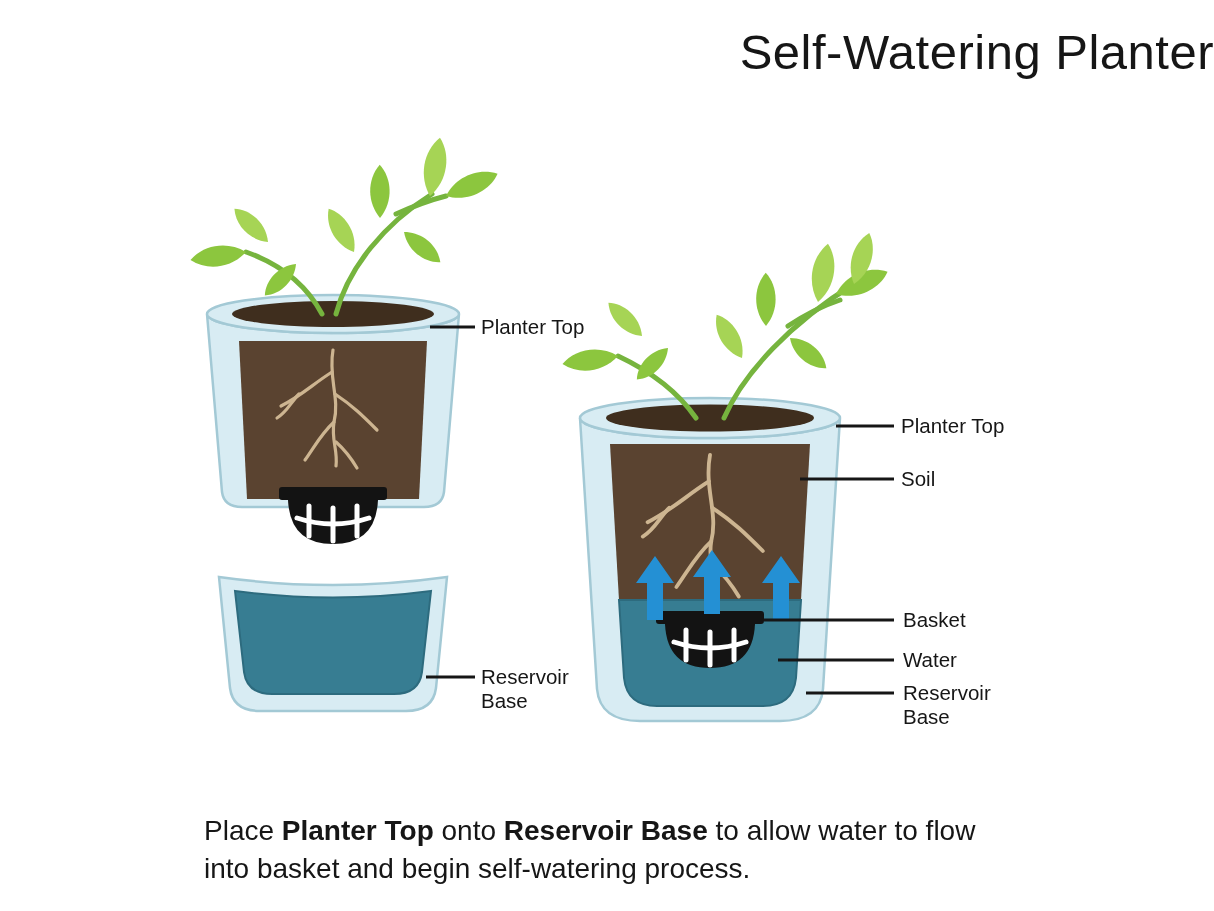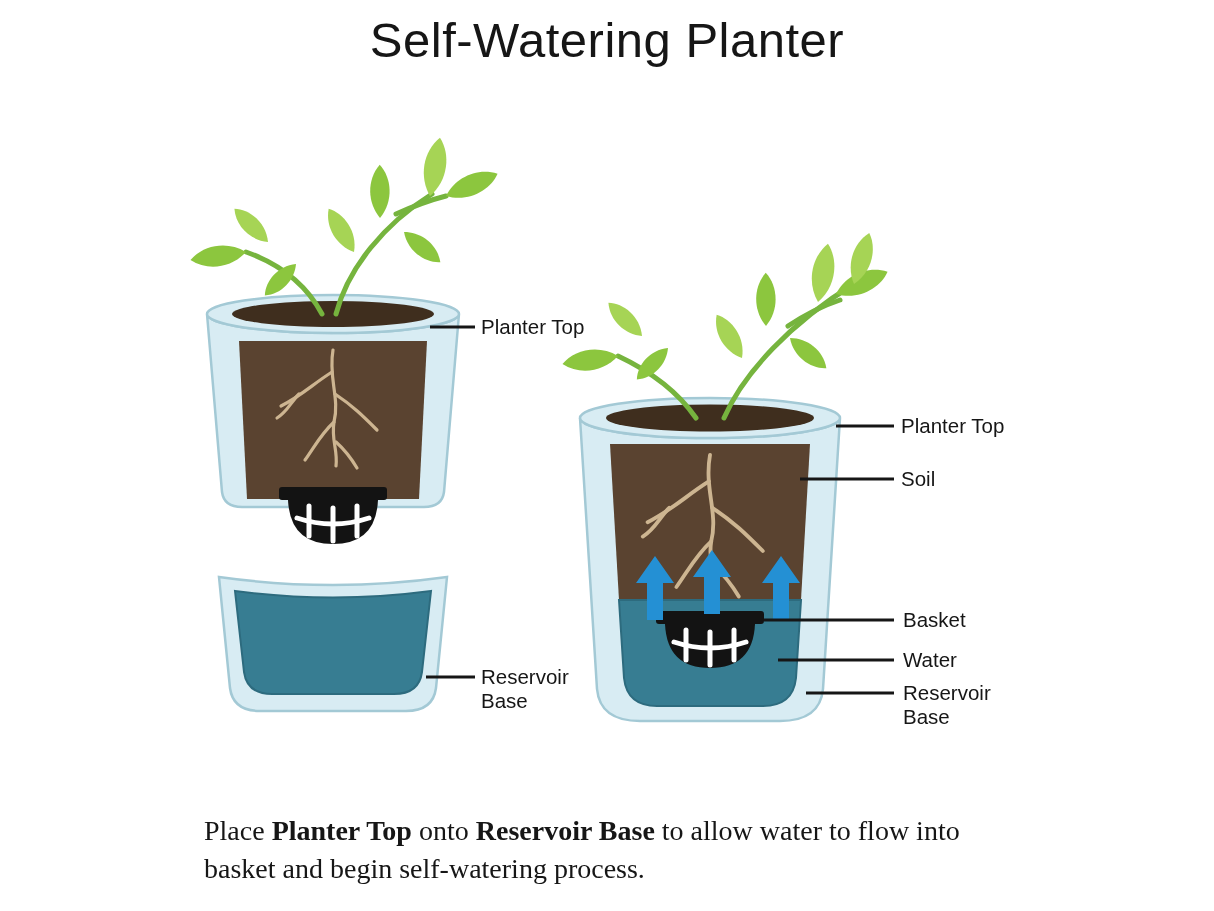--- a/index.html
+++ b/index.html
@@ -6,25 +6,25 @@
   :root{
     --container:#d8ecf3; --container-stroke:#a3c9d5;
     --soil:#5a4330; --soil-dark:#3f2e1e;
     --water:#377d92; --water-stroke:#2d6b7e;
     --leaf:#8cc63e; --leaf-light:#a6d455; --stem:#76b43e;
     --root:#cdb591; --basket:#131313; --arrow:#2490d4; --text:#161616;
   }
   body{ width:1214px; height:911px; overflow:hidden; background:#fff;
         font-family:"Liberation Sans", sans-serif; }
   .canvas{ position:relative; width:1214px; height:911px; background:#fff; }
-  .title{ position:absolute; top:12px; left:0; width:100%; text-align:center;
+  .title{ position:absolute; top:24px; left:0; width:100%; text-align:right;
           font-size:49px; font-weight:400; color:var(--text); letter-spacing:.5px; }
   .diagram-svg{ position:absolute; left:0; top:0; }
   .caption{ position:absolute; left:204px; top:812px; width:824px;
-            font-size:28px; line-height:1.35; color:var(--text);font-family:Liberation Serif, serif; }
+            font-size:28px; line-height:1.35; color:var(--text); }
   .caption b{ font-weight:700; }
 
   .c-container{ fill:var(--container); stroke:var(--container-stroke); stroke-width:2.5; }
   .c-soil{ fill:var(--soil); }
   .c-soil-dark{ fill:var(--soil-dark); }
   .c-water{ fill:var(--water); stroke:var(--water-stroke); stroke-width:2; }
   .c-leaf{ fill:var(--leaf); }
   .c-leaf2{ fill:var(--leaf-light); }
   .stem{ fill:none; stroke:var(--stem); stroke-width:5; stroke-linecap:round; }
   #roots path{ fill:none; stroke:var(--root); stroke-width:3.2; stroke-linecap:round; }

